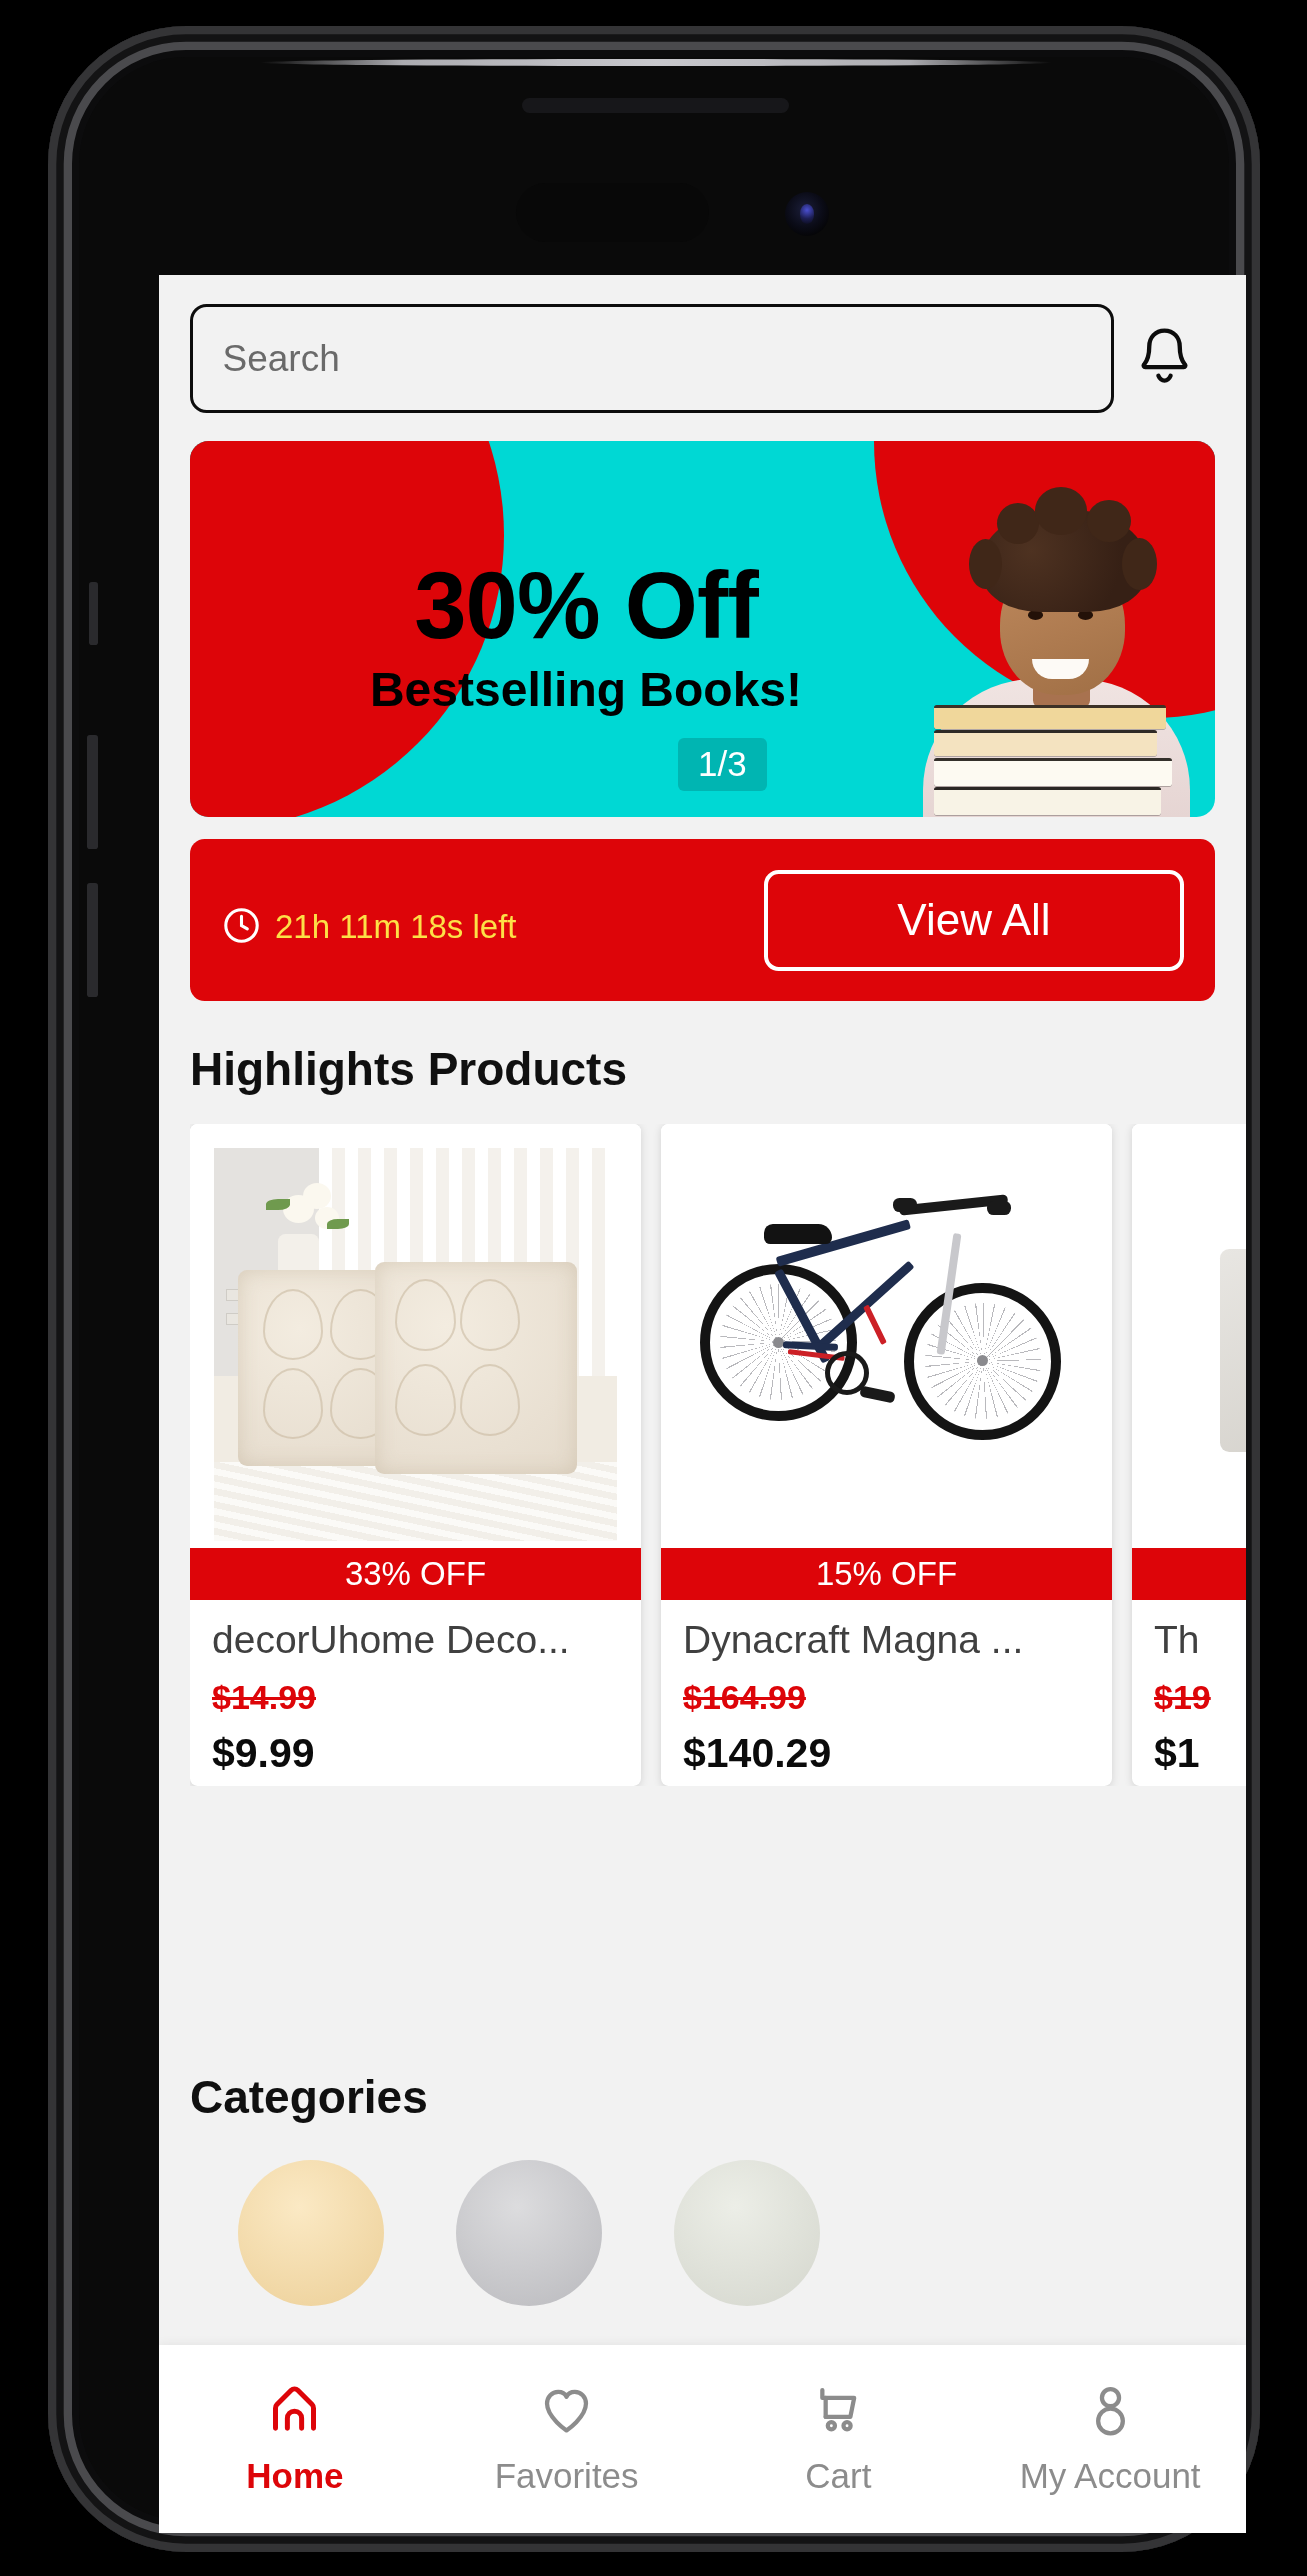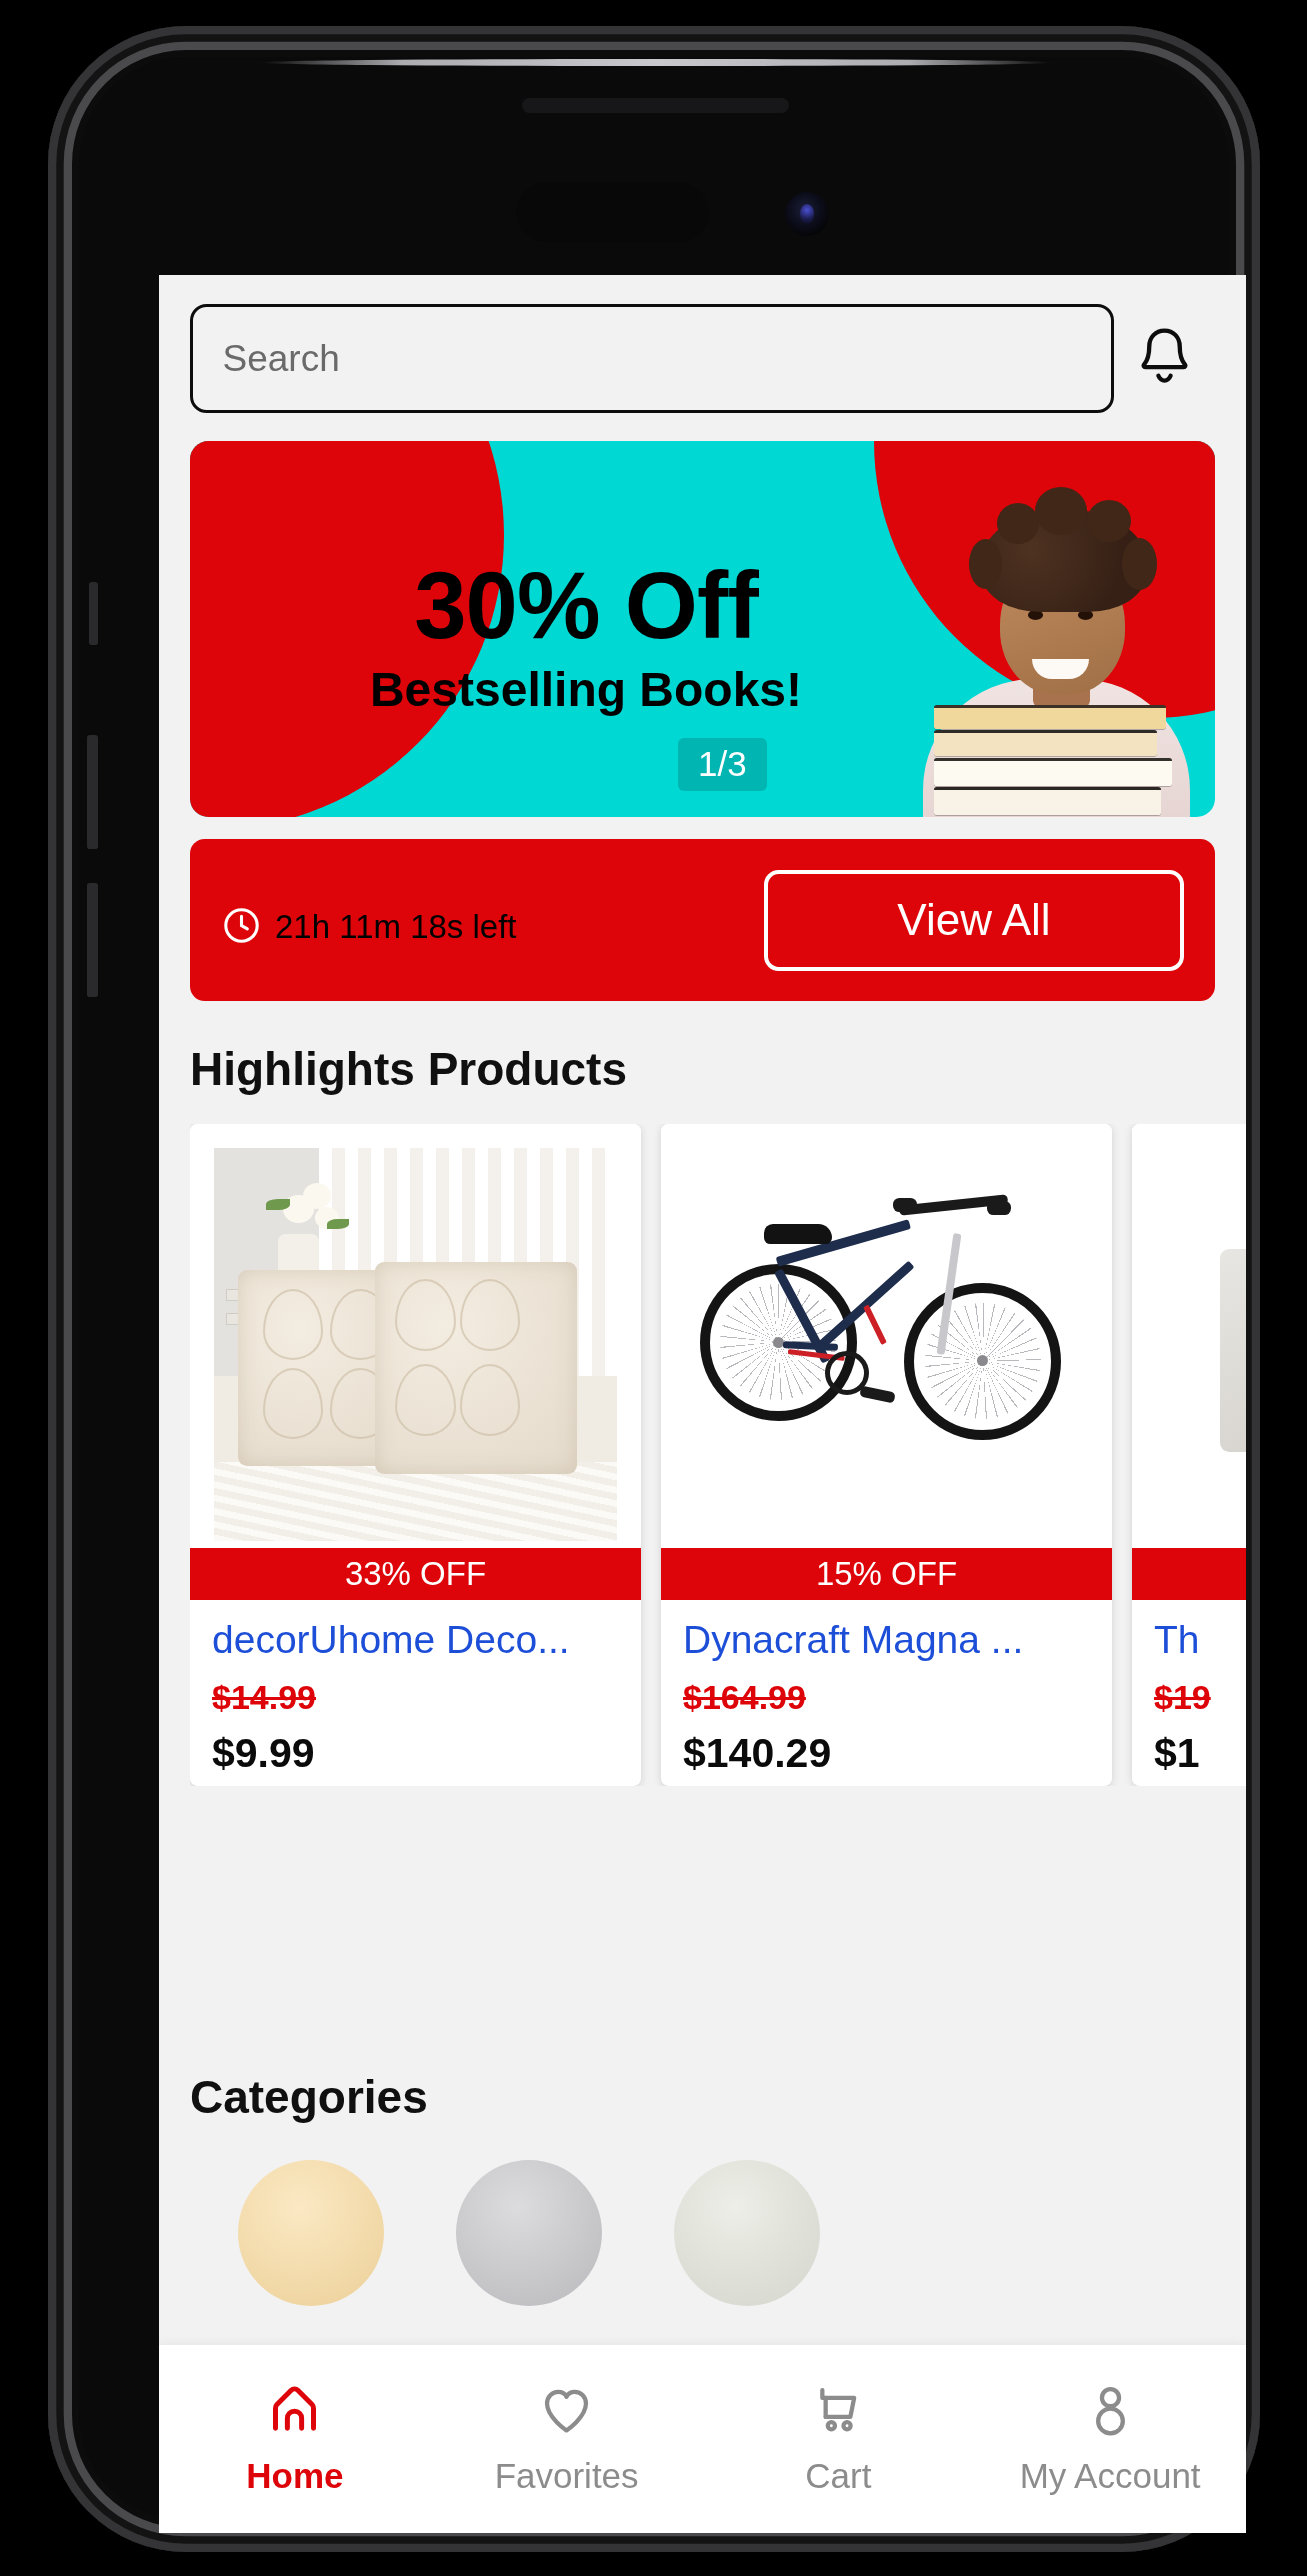--- a/index.html
+++ b/index.html
@@ -154,21 +154,21 @@
   
   #deals-bar {
     position: absolute; left: 31px; top: 564px;
     width: 1025px; height: 162px;
     background: #dd0509; border-radius: 14.7px;
     display: flex; align-items: center; padding: 0 31px;
   }
   #deals-info { flex: 1; }
   #deals-title { color: #fff; font-size: 44px; font-weight: 700; line-height: 1.1; }
   #deals-timer-row { display: flex; align-items: center; gap: 13px; margin-top: 14.7px; }
-  #deals-timer { color: #000000; font-size: 33px; }
+  #deals-timer { color: #fde047; font-size: 33px; }
   #view-all-button {
     width: 420px; height: 101px;
     border: 4.6px solid #ffffff; border-radius: 14.7px;
     background: transparent; color: #ffffff;
     font-family: "Liberation Sans", sans-serif;
     font-size: 44px; cursor: pointer;
   }
 
   
   .section-heading {
@@ -194,21 +194,21 @@
     height: 424px; padding: 24px 24px 7.4px;
     display: flex; align-items: center; justify-content: center;
     background: #ffffff;
   }
   .discount-ribbon {
     height: 52px; background: #dd0509; color: #ffffff;
     font-size: 33px; display: flex; align-items: center; justify-content: center;
   }
   .product-info { padding: 18.4px 22px 0; }
   .product-title {
-    font-size: 39px; color: #1d4ed8; white-space: nowrap;
+    font-size: 39px; color: #404040; white-space: nowrap;
     overflow: hidden; text-overflow: ellipsis; line-height: 1.15;
   }
   .product-old-price {
     font-size: 34px; font-weight: 700; color: #dd0509;
     text-decoration: line-through; margin-top: 14.7px;
   }
   .product-price { font-size: 41px; font-weight: 700; color: #0b0b0b; margin-top: 13px; }
 
   
   .pillow-scene { position: relative; width: 100%; height: 100%; background: linear-gradient(170deg,#f6f3ee 0%,#efebe4 100%); overflow: hidden; }

